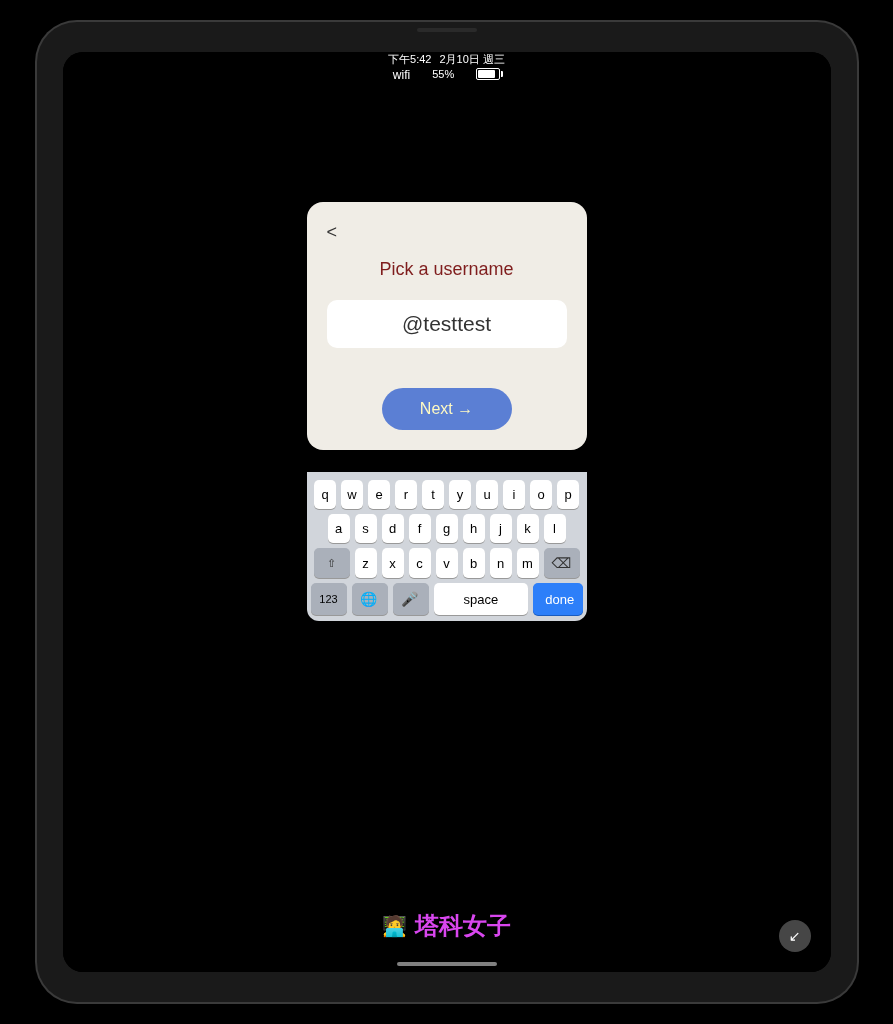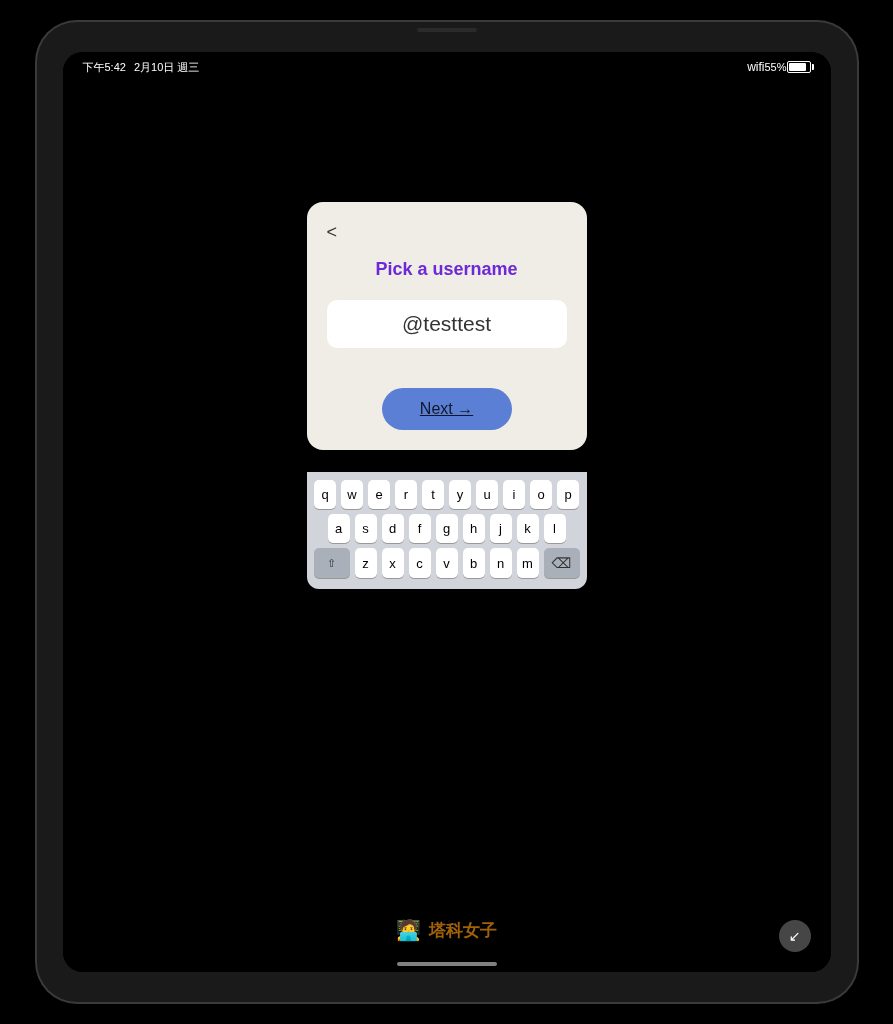--- a/index.html
+++ b/index.html
@@ -41,34 +41,34 @@
     
     .status-bar {
       width: 100%;
       height: 30px;
       background: #000;
       display: flex;
       align-items: center;
       justify-content: space-between;
       padding: 0 20px;
       flex-shrink: 0;
+      flex-direction: column;
     }
 
     .status-left {
       display: flex;
       gap: 8px;
       align-items: center;
       color: #fff;
       font-size: 11px;
     }
 
     .status-right {
       display: flex;
-      align-items: center;
-      gap: 0;
+      gap: 22px;
       color: #fff;
       font-size: 11px;
     }
 
     .wifi-icon {
       font-size: 12px;
     }
 
     .battery-bar {
       width: 24px;
@@ -130,22 +130,22 @@
       display: block;
       margin-bottom: 16px;
       background: none;
       border: none;
       padding: 0;
     }
 
     .pick-username-title {
       text-align: center;
       font-size: 18px;
-      font-weight: 700;
-      color: #6d28d9;
+      font-weight: 400;
+      color: #7f1d1d;
       margin-bottom: 20px;
     }
 
     .username-input {
       width: 100%;
       background: #fff;
       border: none;
       border-radius: 10px;
       padding: 12px 16px;
       font-size: 21px;
@@ -156,28 +156,27 @@
     }
 
     .next-button {
       display: flex;
       align-items: center;
       justify-content: center;
       gap: 6px;
       width: 130px;
       padding: 12px 24px;
       background: #5b7fd4;
-      color: #0f172a;
+      color: #fef9c3;
       border: none;
       border-radius: 30px;
       font-size: 16px;
       cursor: pointer;
       margin: 0 auto;
       display: flex;
-      text-decoration: underline;
     }
 
     
     .keyboard {
       width: 280px;
       background: #d1d5db;
       padding: 8px 4px 6px;
       position: absolute;
       top: 390px;
       left: 50%;
@@ -304,22 +303,22 @@
       font-size: 18px;
       font-weight: bold;
       white-space: nowrap;
     }
 
     .watermark-icon {
       font-size: 20px;
     }
 
     .watermark-text {
-      color: #a16207;
-      font-size: 17px;
+      color: #d946ef;
+      font-size: 24px;
       font-weight: bold;
     }
 
     
     .home-indicator {
       position: absolute;
       bottom: 6px;
       left: 50%;
       transform: translateX(-50%);
       width: 100px;
@@ -421,20 +420,27 @@
           <button class="key">z</button>
           <button class="key">x</button>
           <button class="key">c</button>
           <button class="key">v</button>
           <button class="key">b</button>
           <button class="key">n</button>
           <button class="key">m</button>
           <button class="key backspace wide">⌫</button>
         </div>
 
+        <div class="keyboard-bottom">
+          <button class="key-123">123</button>
+          <button class="key-globe">🌐</button>
+          <button class="key-mic">🎤</button>
+          <button class="key-space">space</button>
+          <button class="key-done">done</button>
+        </div>
       </div>
 
       <div class="watermark">
         <span class="watermark-icon">🧑‍💻</span>
         <span class="watermark-text">塔科女子</span>
       </div>
 
       <div class="expand-icon">
         <span>↙</span>
       </div>

